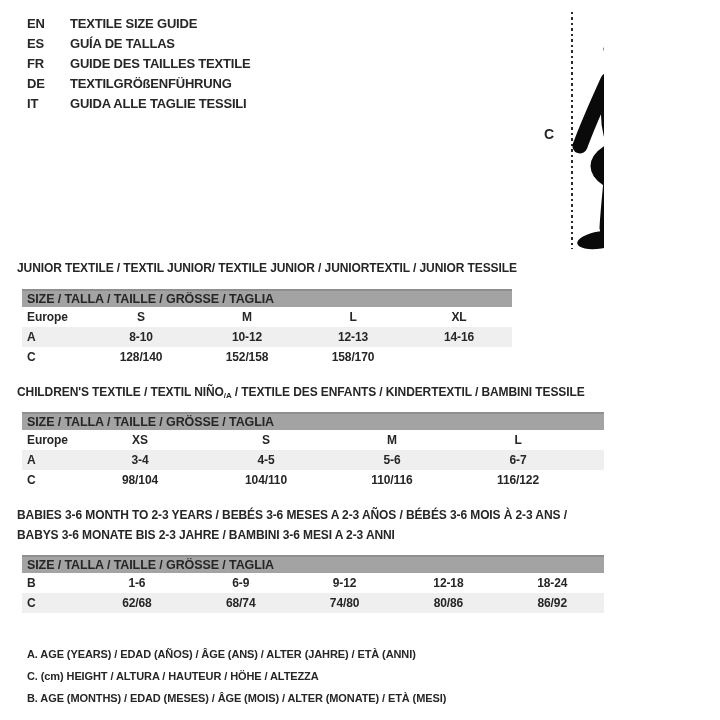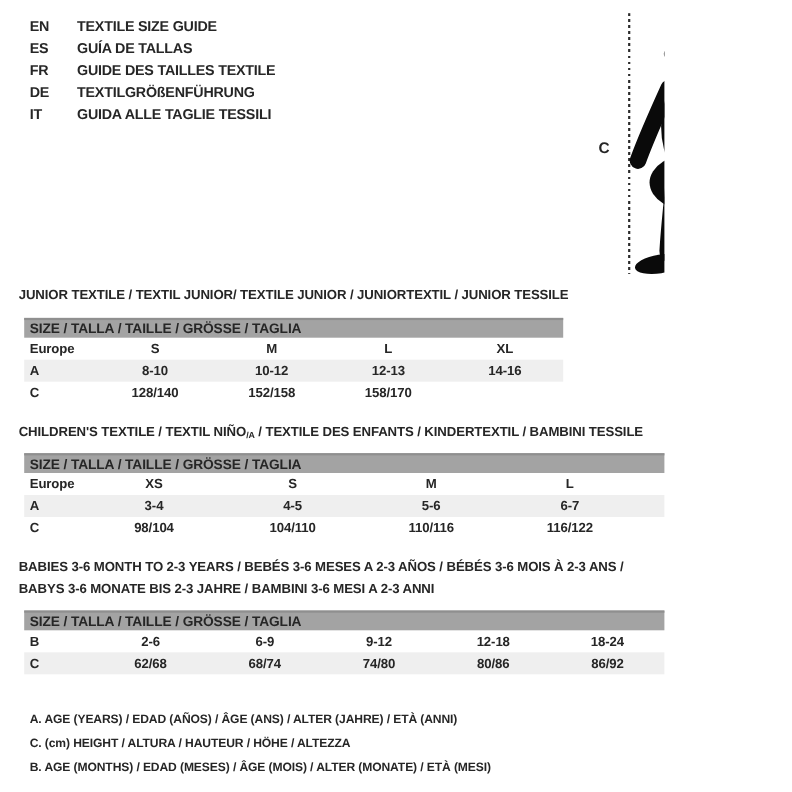--- a/index.html
+++ b/index.html
@@ -141,21 +141,21 @@
   </div>
 
   <div class="sec-title two" style="top:505px">
     <div>BABIES 3-6 MONTH TO 2-3 YEARS / BEBÉS 3-6 MESES A 2-3 AÑOS / BÉBÉS 3-6 MOIS À 2-3 ANS /</div>
     <div>BABYS 3-6 MONATE BIS 2-3 JAHRE / BAMBINI 3-6 MESI A 2-3 ANNI</div>
   </div>
   <div class="size-table t3" style="left:22px;top:555px;width:686px">
     <div class="bar">SIZE / TALLA / TAILLE / GRÖSSE / TAGLIA</div>
     <div class="trow">
       <div class="c lbl">B</div>
-      <div class="c">2-6</div>
+      <div class="c">1-6</div>
       <div class="c">6-9</div>
       <div class="c">9-12</div>
       <div class="c">12-18</div>
       <div class="c">18-24</div>
       <div class="c">24-36</div>
     </div>
     <div class="trow alt">
       <div class="c lbl">C</div>
       <div class="c">62/68</div>
       <div class="c">68/74</div>

